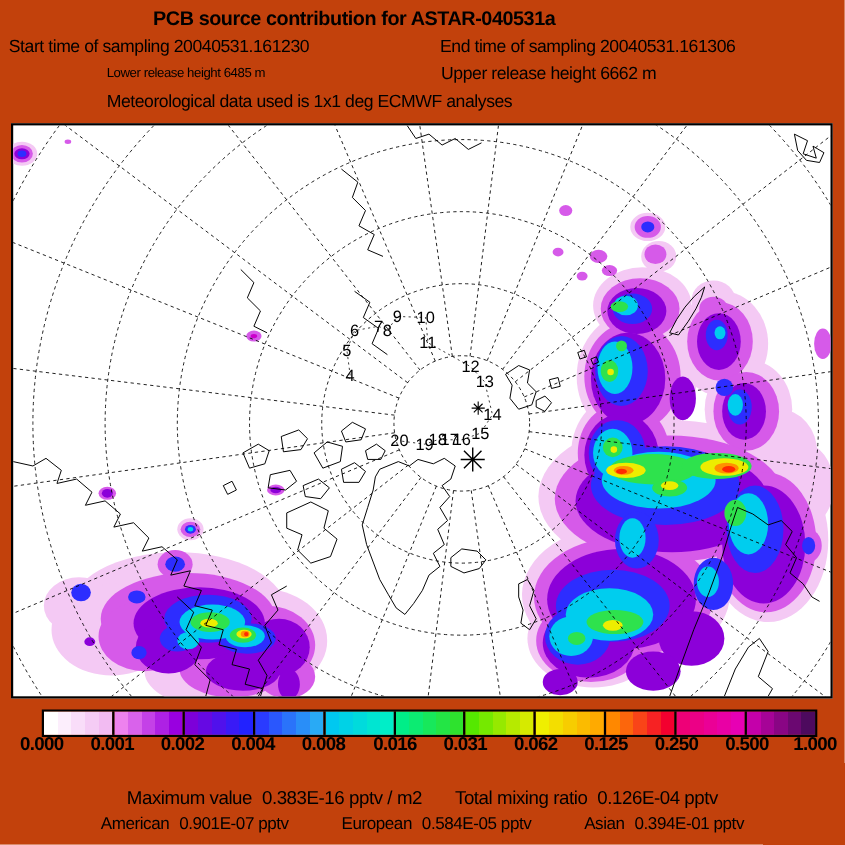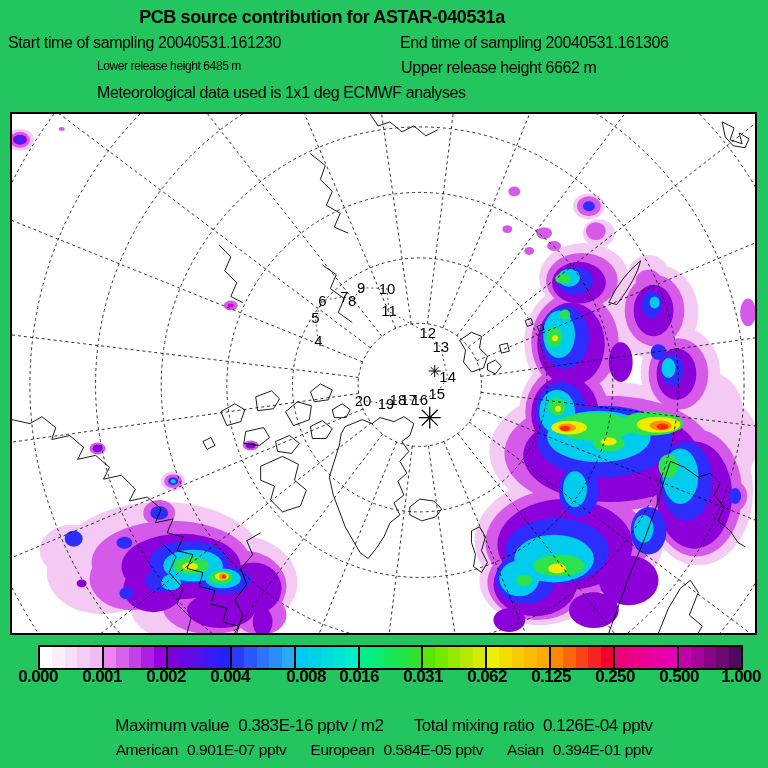--- a/index.html
+++ b/index.html
@@ -1,35 +1,35 @@
 <!DOCTYPE html>
 <html><head>
 <meta charset="utf-8">
 <style>
   html,body{margin:0;padding:0;background:#ffffff;}
-  .page{position:relative;width:768px;height:768px;background:#22c55e;overflow:hidden;
+  .page{position:relative;width:768px;height:768px;background:#c2410c;overflow:hidden;
         font-family:"Liberation Sans","DejaVu Sans",sans-serif;color:#000;}
   .hdr{position:absolute;white-space:nowrap;letter-spacing:-0.4px;}
   .title{top:7px;left:322px;transform:translateX(-50%);font-size:18px;font-weight:bold;}
   .h2a{top:34px;left:8px;font-size:16px;text-align:right;}
   .h2b{top:34px;left:400px;font-size:16px;}
   .h3a{top:59px;left:97px;font-size:12px;}
   .h3b{top:59px;left:401px;font-size:16px;}
   .h4 {top:84px;left:97px;font-size:16px;}
   .map{position:absolute;left:10px;top:112px;width:743px;height:519px;border:2px solid #000;background:#fff;}
   .map svg{display:block;}
   .cbar{position:absolute;left:38px;top:645px;width:701px;height:21px;border:2px solid #000;display:flex;}
   .cb-seg{flex:1 1 0;height:100%;}
   .cb-seg + .cb-seg{border-left:2px solid #000;}
   .cb-lab{position:absolute;top:667px;transform:translateX(-50%);font-size:17px;font-weight:bold;
           letter-spacing:-0.6px;white-space:nowrap;}
   .units{position:absolute;top:690px;left:384px;transform:translateX(-50%);font-size:17px;letter-spacing:-0.3px;}
   .stats1{position:absolute;top:716px;left:0;width:768px;display:flex;justify-content:center;gap:30px;
           font-size:17px;letter-spacing:-0.4px;white-space:nowrap;}
-  .stats2{position:absolute;top:741px;left:0;width:768px;display:flex;justify-content:center;gap:24px;
+  .stats2{position:absolute;top:741px;left:0;width:768px;display:flex;justify-content:center;gap:48px;
           font-size:15.5px;letter-spacing:-0.4px;white-space:nowrap;}
   .pair{display:flex;gap:9px;}
   text.tnum{font-family:"Liberation Sans","DejaVu Sans",sans-serif;font-size:15px;fill:#000;}
 </style>
 </head>
 <body>
 
 <div class="page">
 
   <div class="hdr title">PCB source contribution for ASTAR-040531a</div>
@@ -295,21 +295,21 @@
     <div class="cb-seg" style="background: linear-gradient(to right, rgb(85, 232, 0) 0%, rgb(85, 232, 0) 20%, rgb(117, 233, 0) 20%, rgb(117, 233, 0) 40%, rgb(150, 233, 0) 40%, rgb(150, 233, 0) 60%, rgb(182, 234, 0) 60%, rgb(182, 234, 0) 80%, rgb(214, 234, 0) 80%, rgb(214, 234, 0) 100%);"></div>
     <div class="cb-seg" style="background: linear-gradient(to right, rgb(239, 239, 0) 0%, rgb(239, 239, 0) 20%, rgb(243, 222, 0) 20%, rgb(243, 222, 0) 40%, rgb(247, 205, 0) 40%, rgb(247, 205, 0) 60%, rgb(251, 187, 0) 60%, rgb(251, 187, 0) 80%, rgb(255, 170, 0) 80%, rgb(255, 170, 0) 100%);"></div>
     <div class="cb-seg" style="background: linear-gradient(to right, rgb(255, 136, 0) 0%, rgb(255, 136, 0) 20%, rgb(252, 102, 12) 20%, rgb(252, 102, 12) 40%, rgb(249, 68, 24) 40%, rgb(249, 68, 24) 60%, rgb(246, 34, 35) 60%, rgb(246, 34, 35) 80%, rgb(243, 0, 47) 80%, rgb(243, 0, 47) 100%);"></div>
     <div class="cb-seg" style="background: linear-gradient(to right, rgb(238, 0, 119) 0%, rgb(238, 0, 119) 20%, rgb(236, 0, 134) 20%, rgb(236, 0, 134) 40%, rgb(235, 0, 150) 40%, rgb(235, 0, 150) 60%, rgb(233, 0, 165) 60%, rgb(233, 0, 165) 80%, rgb(231, 0, 180) 80%, rgb(231, 0, 180) 100%);"></div>
     <div class="cb-seg" style="background: linear-gradient(to right, rgb(196, 0, 170) 0%, rgb(196, 0, 170) 20%, rgb(166, 3, 151) 20%, rgb(166, 3, 151) 40%, rgb(137, 5, 132) 40%, rgb(137, 5, 132) 60%, rgb(107, 8, 113) 60%, rgb(107, 8, 113) 80%, rgb(77, 10, 94) 80%, rgb(77, 10, 94) 100%);"></div>
   </div>
   <div class="cb-lab" style="left:38px">0.000</div>
   <div class="cb-lab" style="left:102px">0.001</div>
   <div class="cb-lab" style="left:166px">0.002</div>
   <div class="cb-lab" style="left:230px">0.004</div>
-  <div class="cb-lab" style="left:306px">0.008</div>
+  <div class="cb-lab" style="left:294px">0.008</div>
   <div class="cb-lab" style="left:359px">0.016</div>
   <div class="cb-lab" style="left:423px">0.031</div>
   <div class="cb-lab" style="left:487px">0.062</div>
   <div class="cb-lab" style="left:551px">0.125</div>
   <div class="cb-lab" style="left:615px">0.250</div>
   <div class="cb-lab" style="left:679px">0.500</div>
   <div class="cb-lab" style="left:741px">1.000</div>
 
 
   <div class="stats1">

